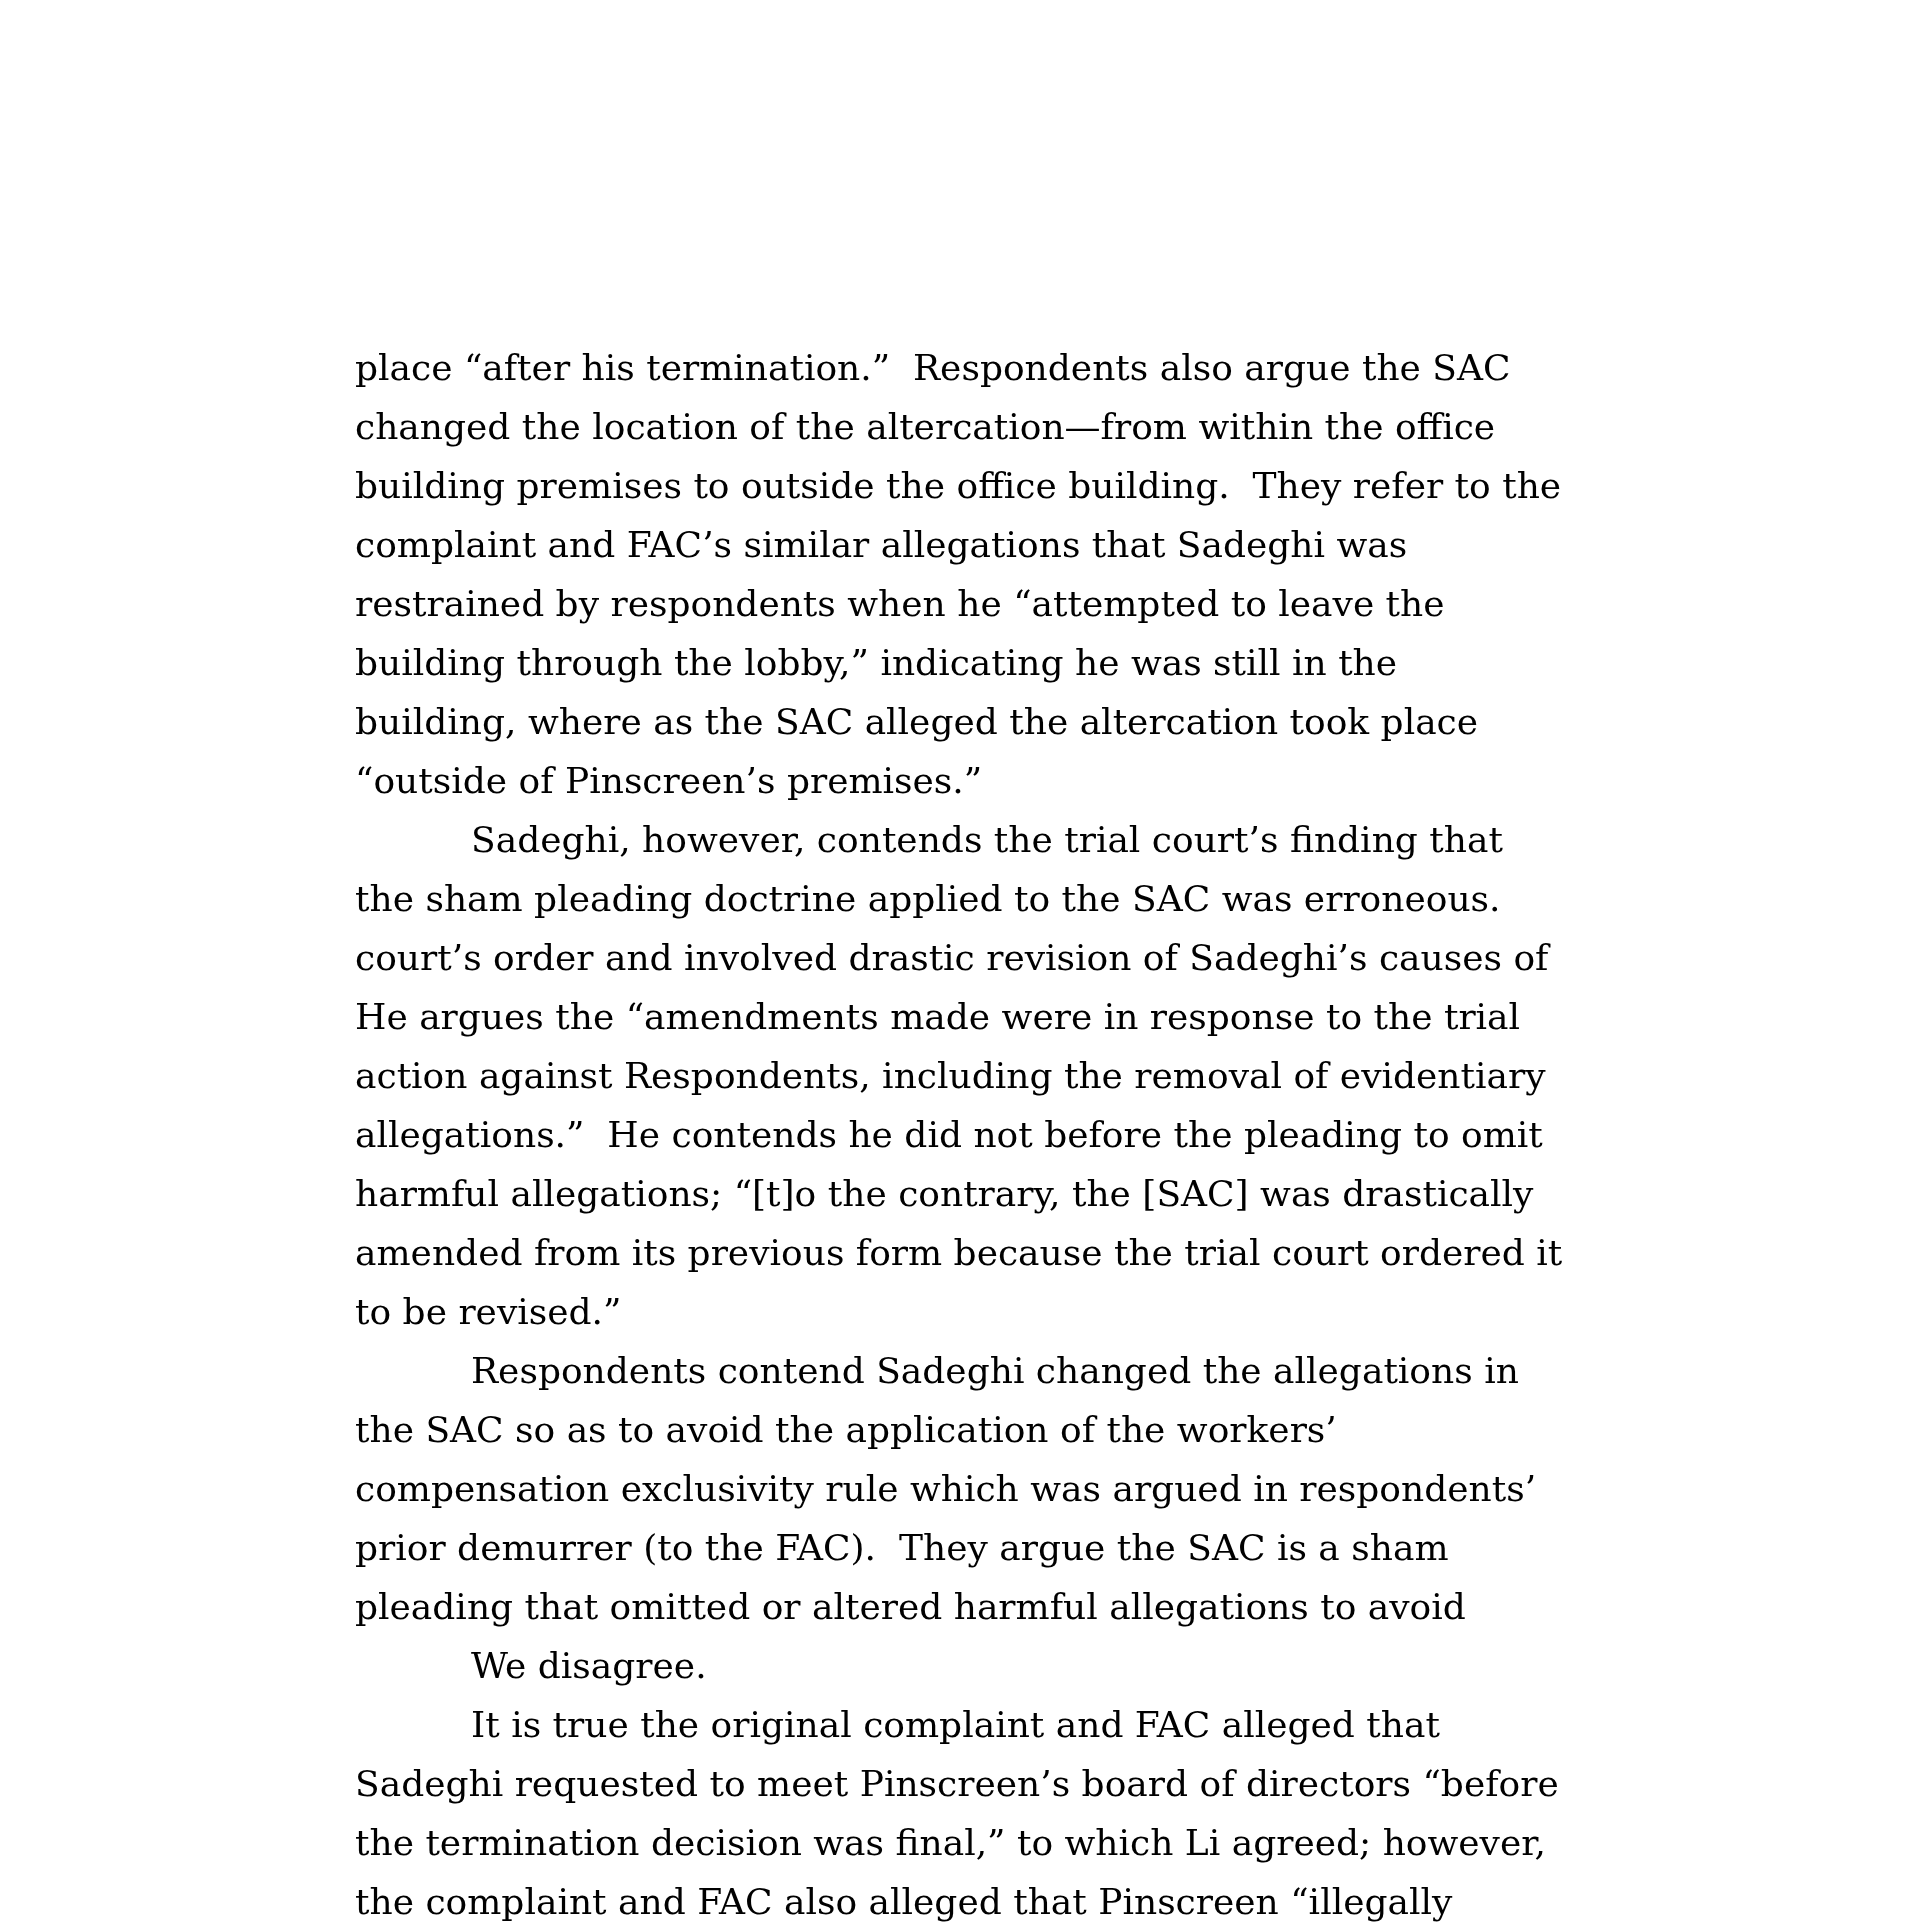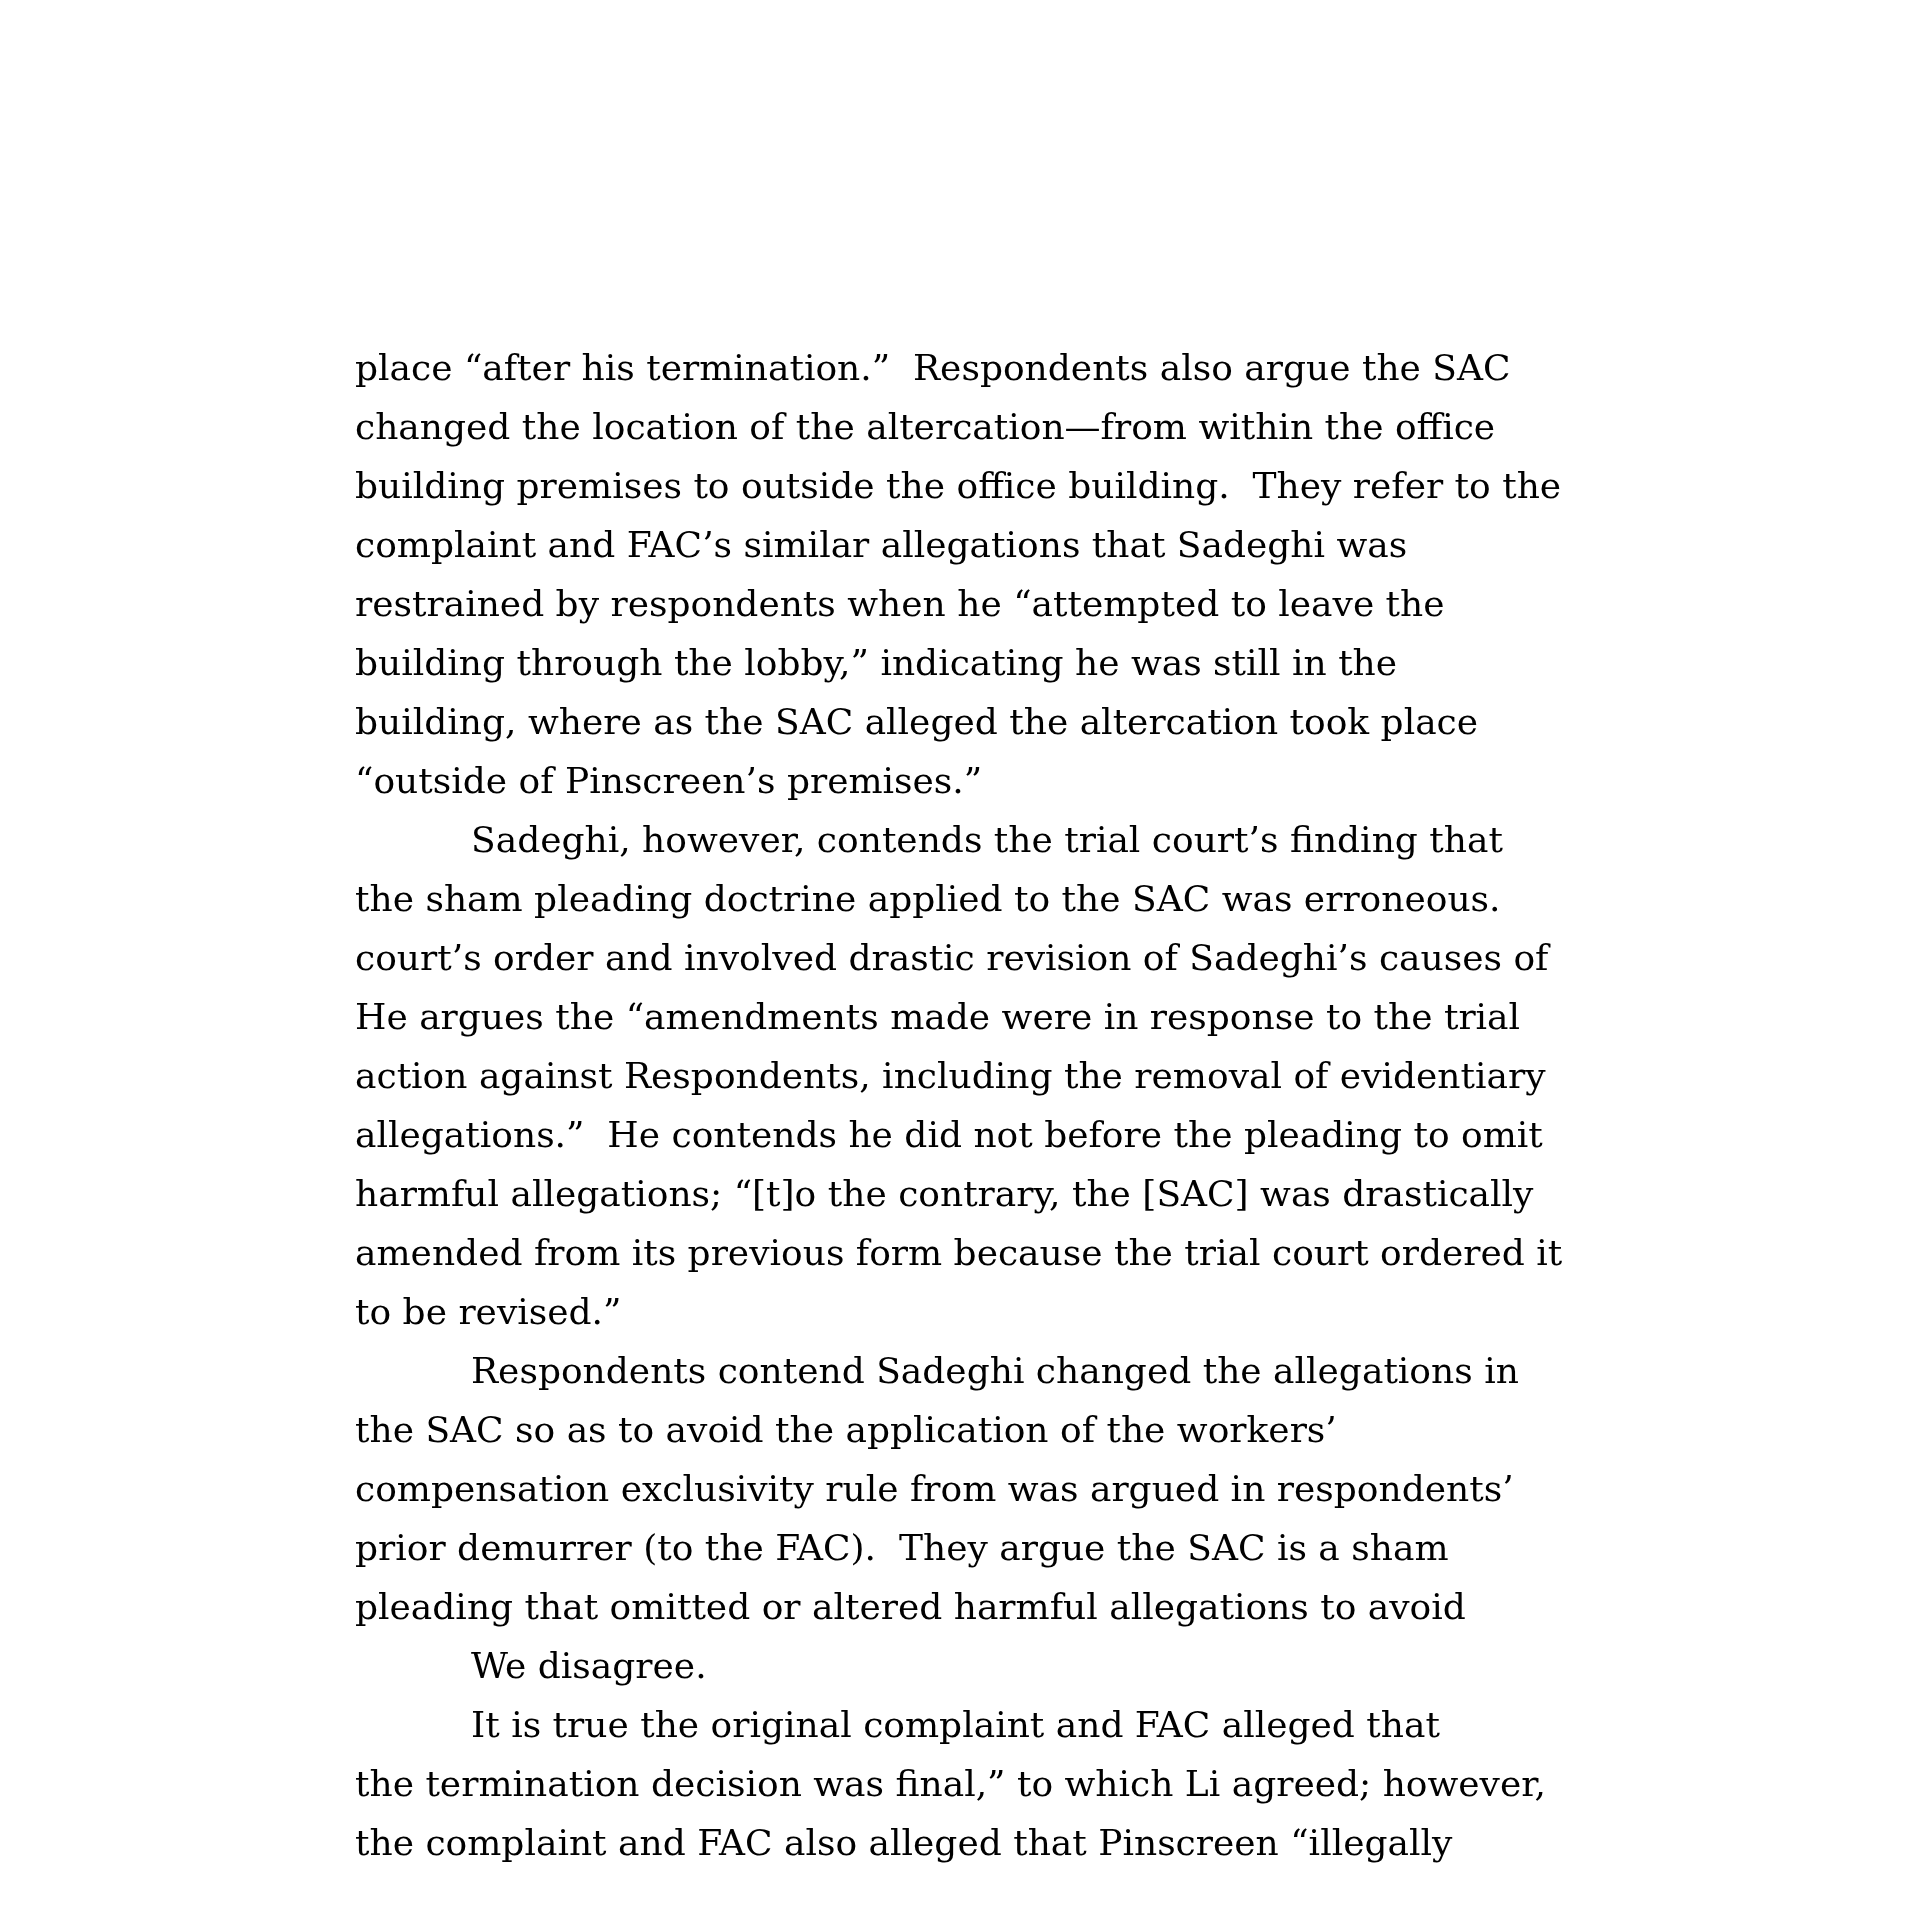--- a/index.html
+++ b/index.html
@@ -59,28 +59,29 @@
         <div class="line">He argues the “amendments made were in response to the trial</div>
         <div class="line">action against Respondents, including the removal of evidentiary</div>
         <div class="line">allegations.”  He contends he did not before the pleading to omit</div>
         <div class="line">harmful allegations; “[t]o the contrary, the [SAC] was drastically</div>
         <div class="line">amended from its previous form because the trial court ordered it</div>
         <div class="line">to be revised.”</div>
       </div>
       <div class="paragraph">
         <div class="line first-indent">Respondents contend Sadeghi changed the allegations in</div>
         <div class="line">the SAC so as to avoid the application of the workers’</div>
-        <div class="line">compensation exclusivity rule from was argued in respondents’</div>
+        <div class="line">compensation exclusivity rule which was argued in respondents’</div>
         <div class="line">prior demurrer (to the FAC).  They argue the SAC is a sham</div>
         <div class="line">pleading that omitted or altered harmful allegations to avoid</div>
       </div>
       <div class="paragraph">
         <div class="line first-indent">We disagree.</div>
       </div>
       <div class="paragraph">
         <div class="line first-indent">It is true the original complaint and FAC alleged that</div>
+        <div class="line">Sadeghi requested to meet Pinscreen’s board of directors “before</div>
         <div class="line">the termination decision was final,” to which Li agreed; however,</div>
         <div class="line">the complaint and FAC also alleged that Pinscreen “illegally</div>
       </div>
     </div>
 
 </div>
 
 
 </body></html>

